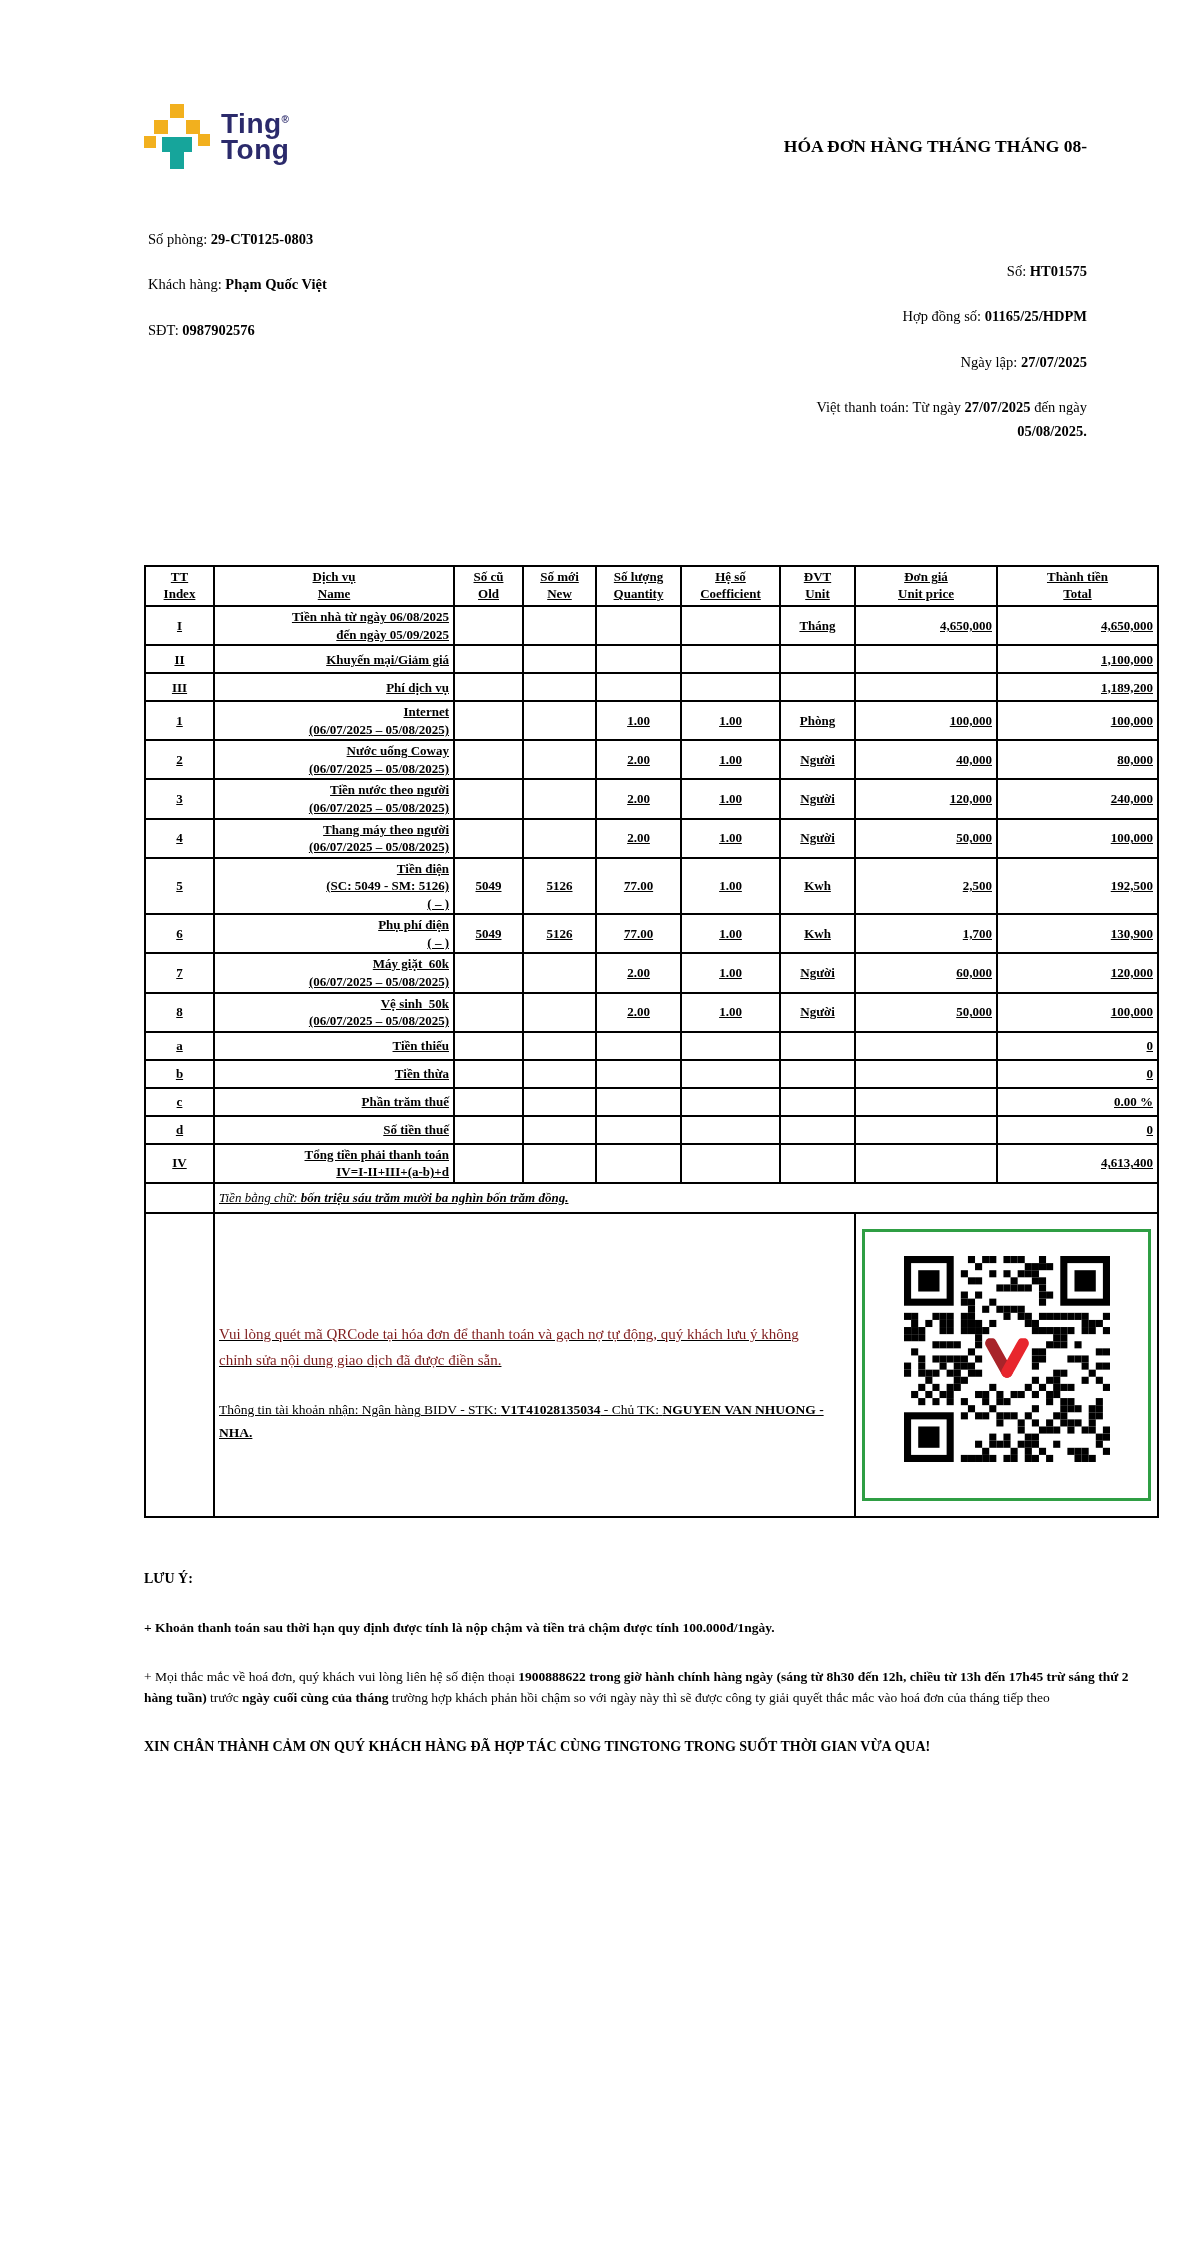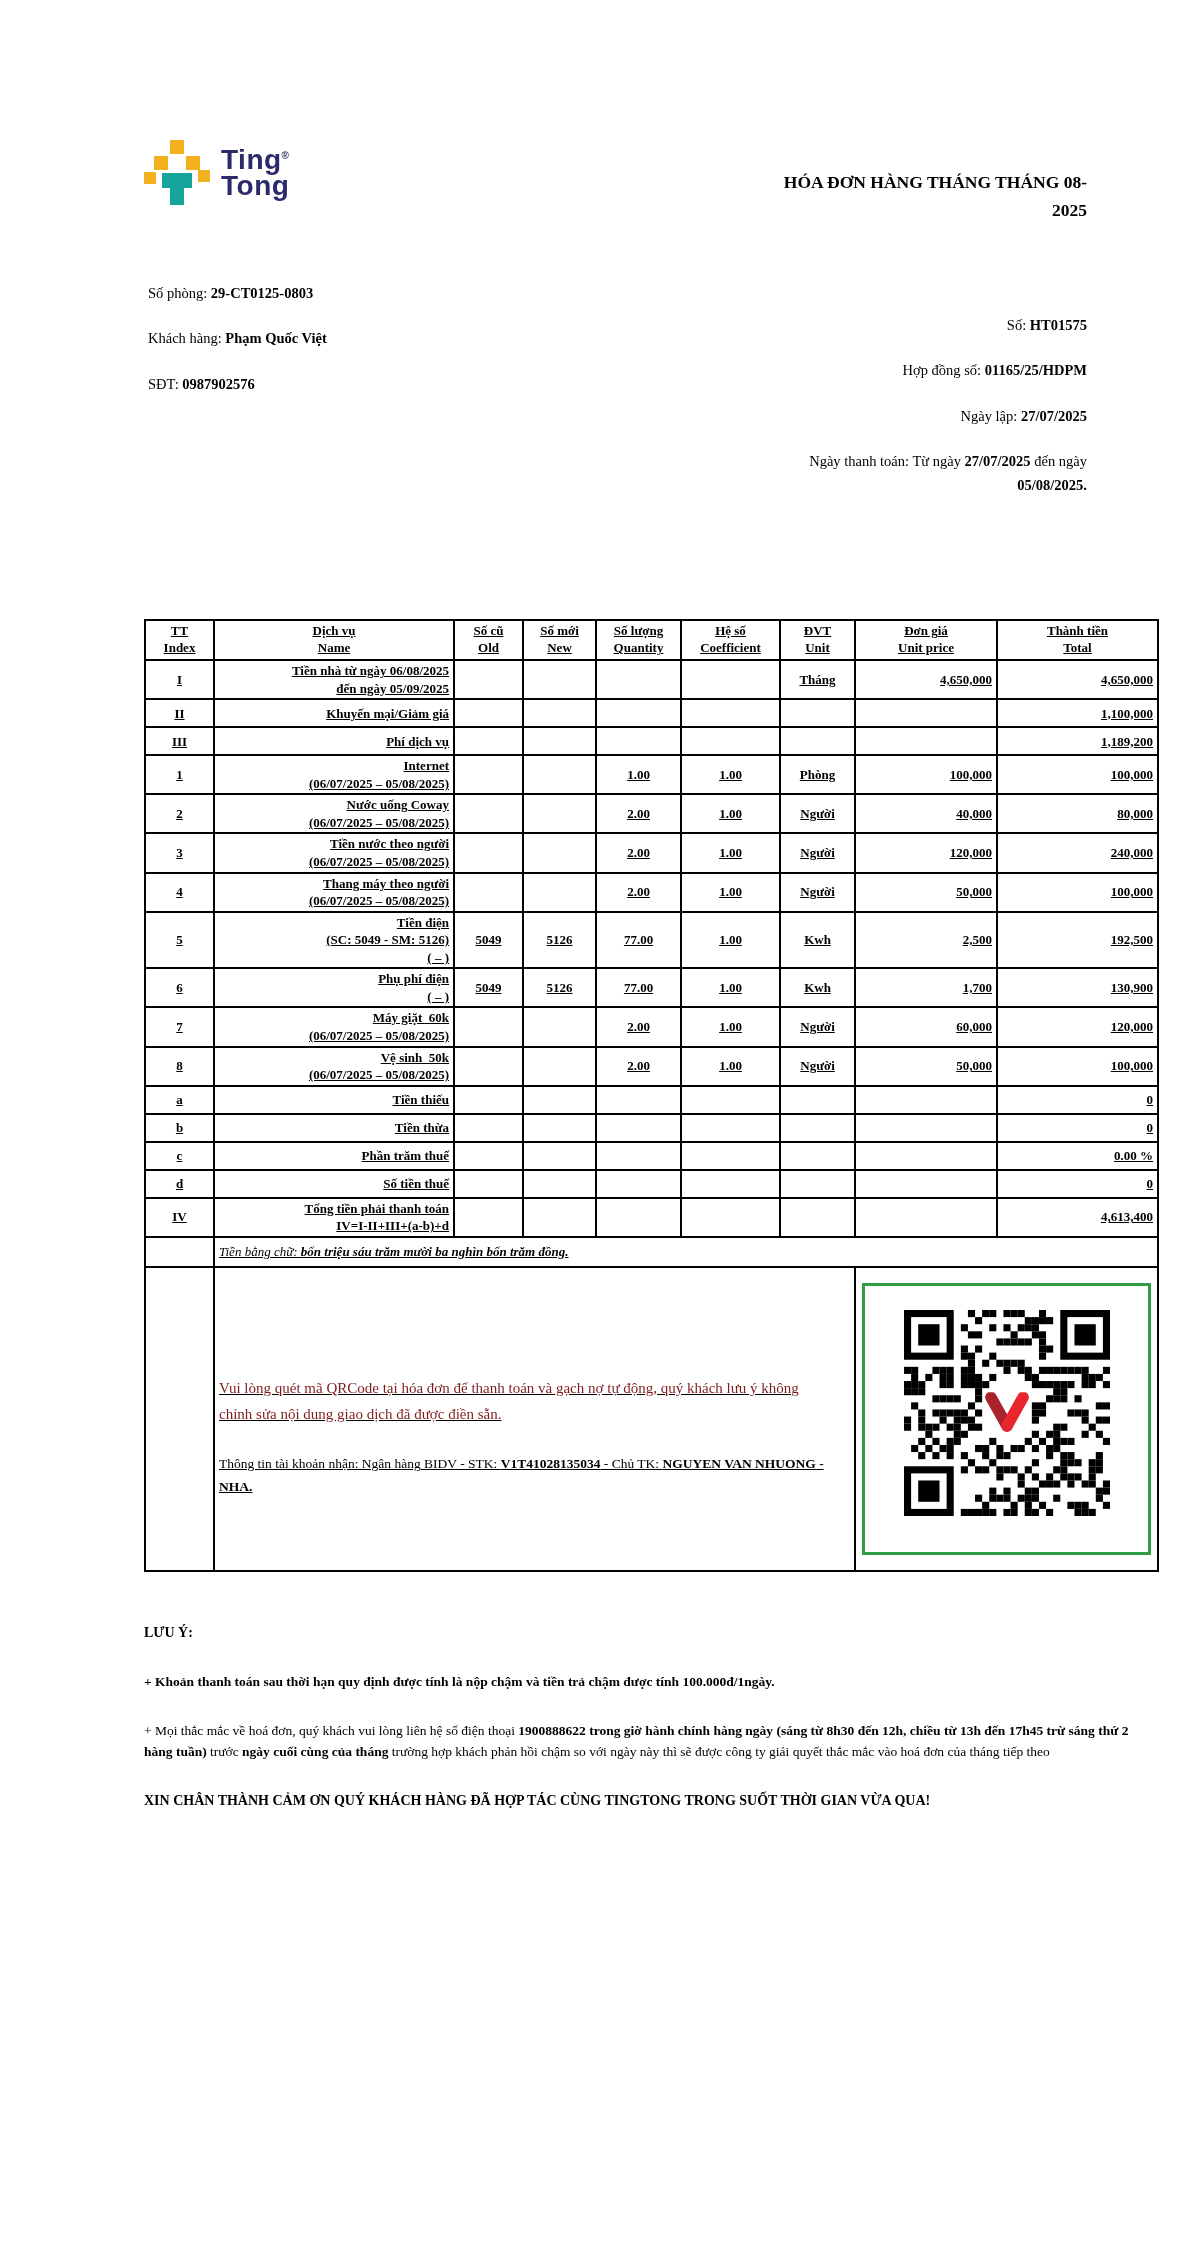--- a/index.html
+++ b/index.html
@@ -1,20 +1,20 @@
 <!DOCTYPE html>
 <html><head>
 <meta charset="utf-8">
 <style>
   html,body{margin:0;padding:0;background:#ffffff;}
   body{width:1200px;height:2259px;font-family:"Liberation Serif",serif;color:#000;}
   .page{position:relative;width:1200px;height:2259px;background:#fff;overflow:hidden;}
 
   
-  .header-row{display:flex;justify-content:space-between;align-items:flex-start;padding:104px 113px 0 144px;margin-top:36px;}
+  .header-row{display:flex;justify-content:space-between;align-items:flex-start;padding:104px 113px 0 144px;}
   .logo{display:flex;align-items:center;gap:11px;}
   .logo-icon{position:relative;width:66px;height:66px;flex:0 0 auto;}
   .px{position:absolute;}
   .px.y{background:#F2B01E;}
   .px.t{background:#16A59B;}
   .logo-text{font-family:"Liberation Sans",sans-serif;font-weight:bold;color:#2B2A6B;font-size:28px;line-height:0.93;letter-spacing:0.5px;}
   .logo-text sup{font-size:10px;vertical-align:super;}
   .doc-title{width:470px;text-align:right;font-weight:bold;font-size:17.5px;line-height:1.6;padding-top:28px;}
 
   
@@ -65,35 +65,34 @@
         <div class="px t" style="left:18px;top:33px;width:30px;height:15px;"></div>
         <div class="px t" style="left:26px;top:48px;width:14px;height:17px;"></div>
       </div>
       <div class="logo-text">
         <div><span>Ting</span><sup>®</sup></div>
         <div>Tong</div>
       </div>
     </div>
     <div class="doc-title">
       <div>HÓA ĐƠN HÀNG THÁNG THÁNG 08-</div>
-      <div>2025</div>
     </div>
   </div>
 
   <div class="info">
     <div class="info-left">
       <div class="info-line"><span>Số phòng: </span><span class="b">29-CT0125-0803</span></div>
       <div class="info-line"><span>Khách hàng: </span><span class="b">Phạm Quốc Việt</span></div>
       <div class="info-line"><span>SĐT: </span><span class="b">0987902576</span></div>
     </div>
     <div class="info-right">
       <div class="info-line"><span>Số: </span><span class="b">HT01575</span></div>
       <div class="info-line"><span>Hợp đồng số: </span><span class="b">01165/25/HDPM</span></div>
       <div class="info-line"><span>Ngày lập: </span><span class="b">27/07/2025</span></div>
-      <div class="info-line"><span>Ngày thanh toán: Từ ngày </span><span class="b">27/07/2025</span><span> đến ngày</span><br><span class="b">05/08/2025.</span></div>
+      <div class="info-line"><span>Việt thanh toán: Từ ngày </span><span class="b">27/07/2025</span><span> đến ngày</span><br><span class="b">05/08/2025.</span></div>
     </div>
   </div>
 
   <table class="inv">
     <colgroup>
       <col style="width:69px">
         <col style="width:240px">
         <col style="width:69px">
         <col style="width:73px">
       <col style="width:85px">

